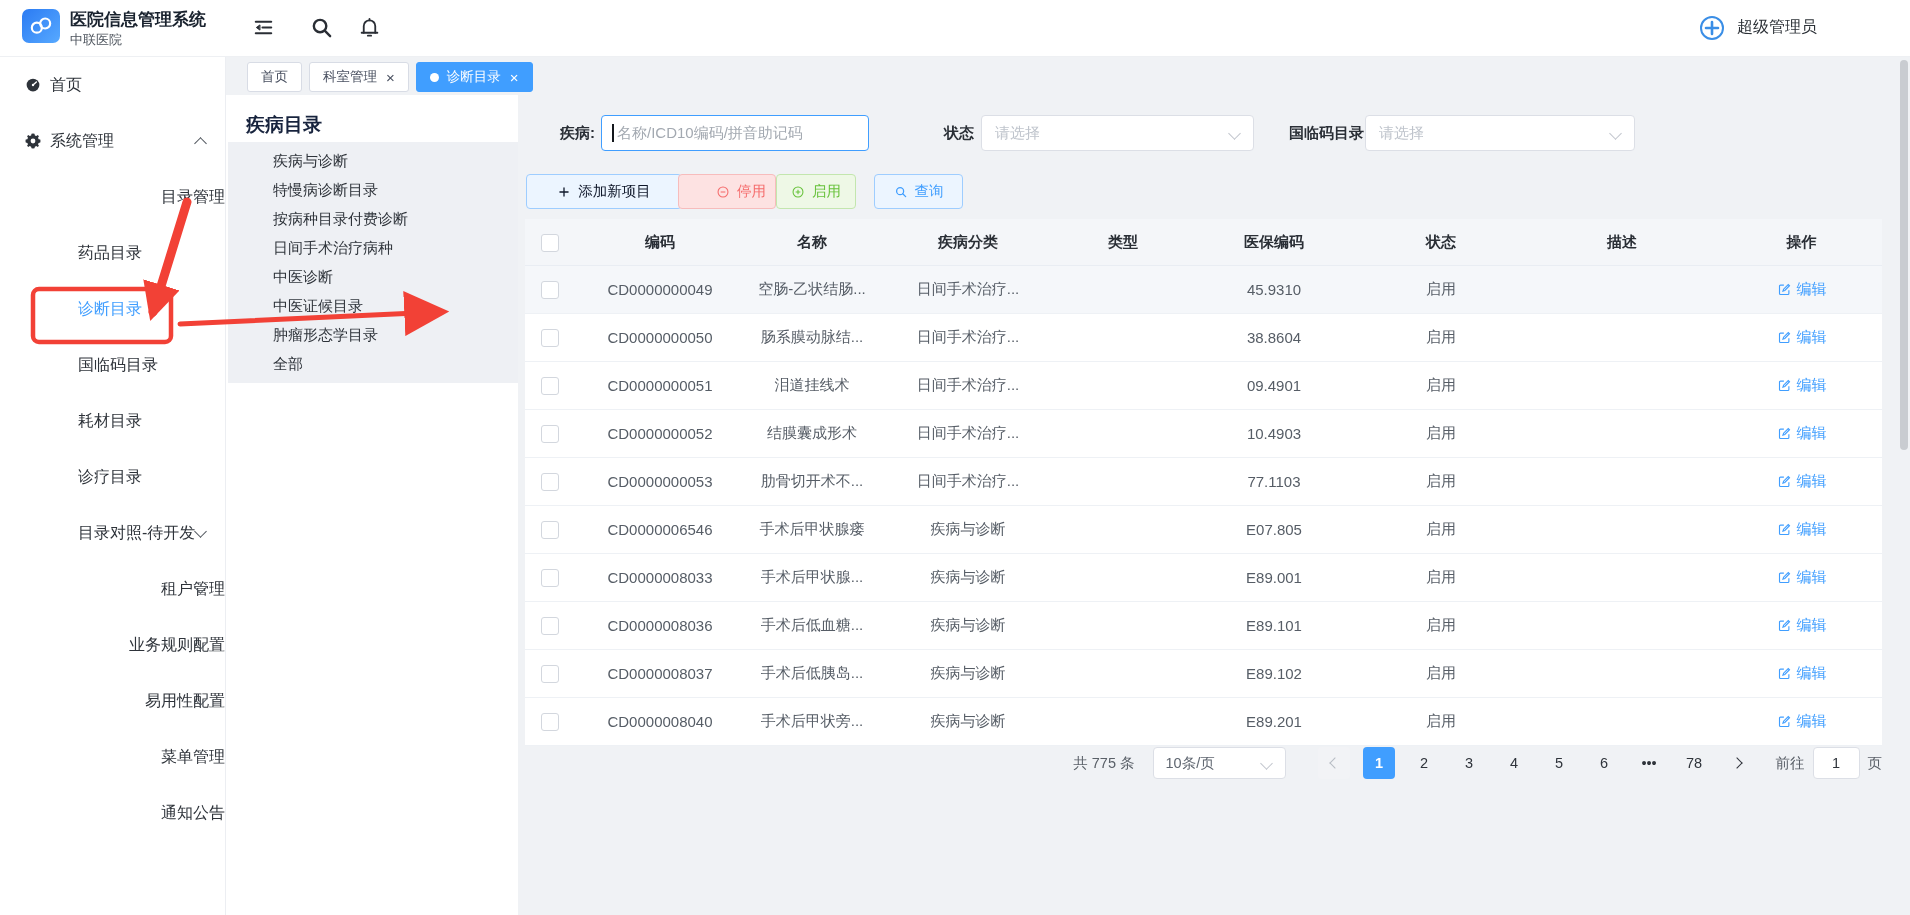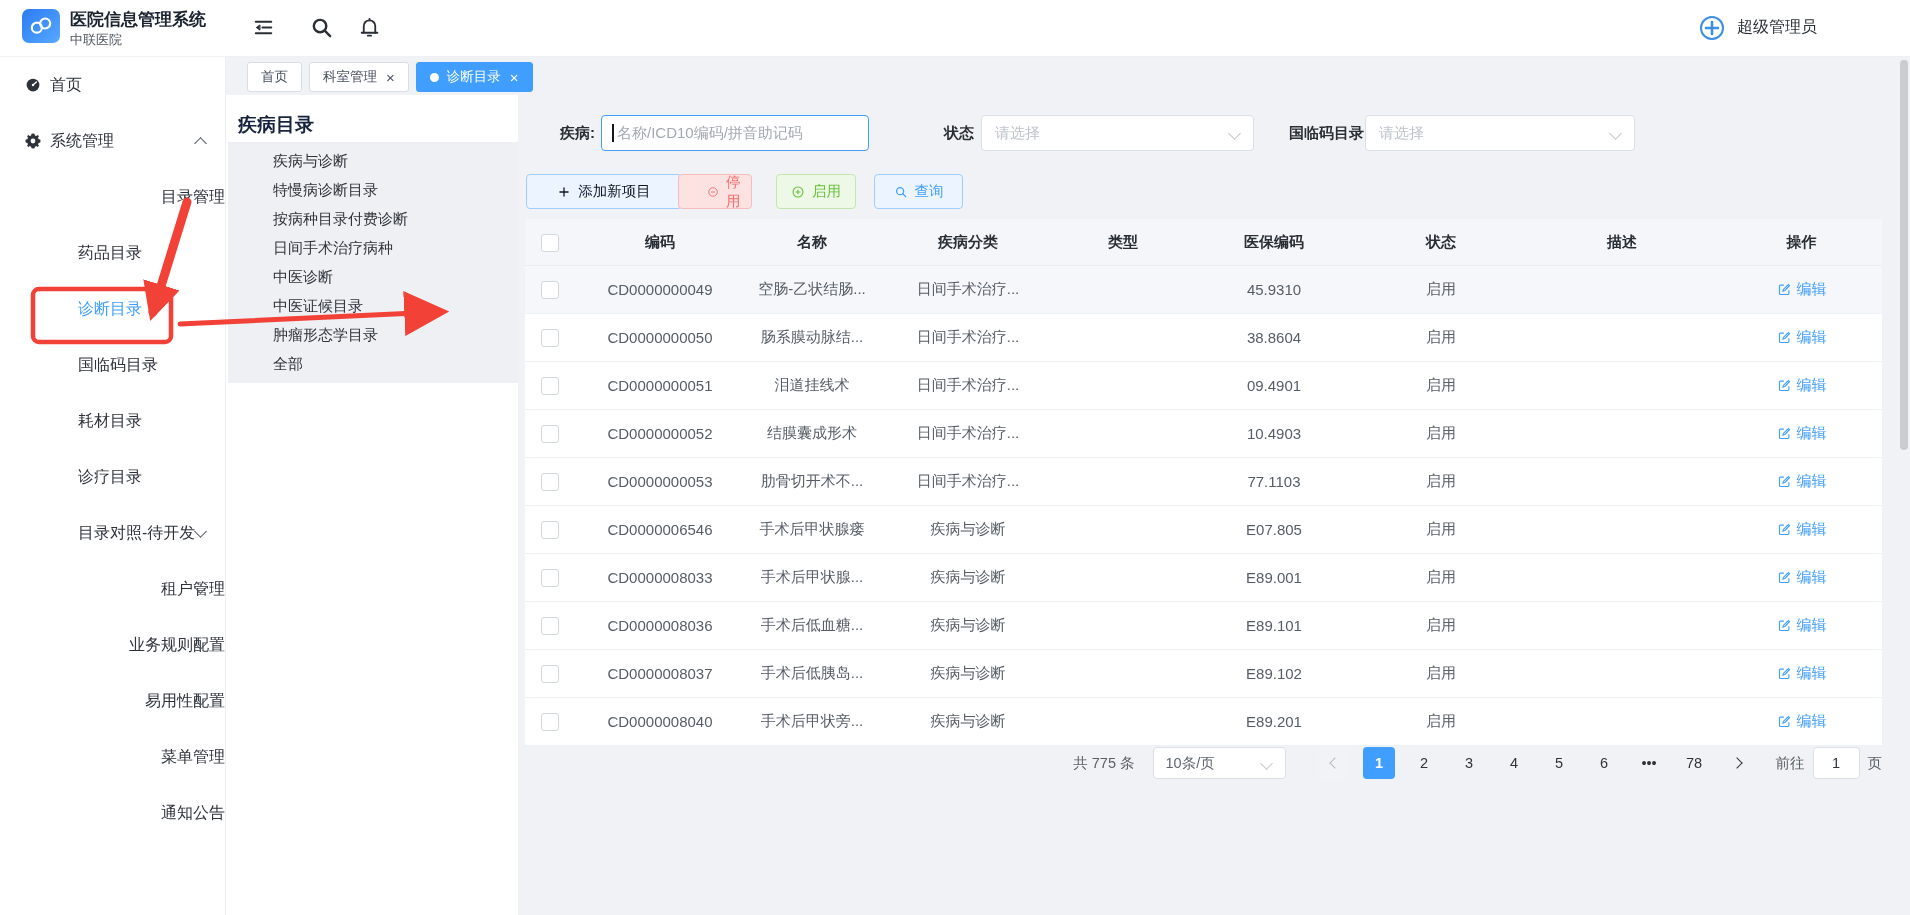--- a/index.html
+++ b/index.html
@@ -36,21 +36,21 @@
   .content-bg{position:absolute;left:226px;top:57px;right:0;bottom:0;background:#f0f2f5;z-index:1;}
   
   .tabs{position:absolute;left:247px;top:62px;height:32px;display:flex;gap:7px;z-index:3;}
   .tab{display:inline-flex;align-items:center;height:30px;padding:0 13px;background:#fff;
        border:1px solid #d8dce5;border-radius:3px;font-size:13.5px;color:#495060;cursor:pointer;box-sizing:border-box;}
   .tab.active{background:#409eff;border-color:#409eff;color:#fff;}
   .tab .dot{width:9px;height:9px;border-radius:50%;background:#fff;margin-right:8px;}
   .tab .close{margin-left:9px;font-size:15px;line-height:1;cursor:pointer;}
   
   .subpanel{position:absolute;left:226px;top:95px;width:292px;bottom:0;background:#fff;z-index:2;}
-  .subpanel-title{position:absolute;left:12px;top:17px;font-size:19px;font-weight:bold;color:#17233d;}
+  .subpanel-title{position:absolute;left:20px;top:17px;font-size:19px;font-weight:bold;color:#17233d;}
   .submenu{position:absolute;left:2px;right:0;top:47px;height:237px;background:#eef0f4;
            margin:0;padding:4px 0 0 0;list-style:none;}
   .submenu li{height:29px;line-height:29px;padding-left:45px;font-size:15px;color:#2e333a;cursor:pointer;
               white-space:nowrap;}
   
   .filter-label{position:absolute;top:115px;height:36px;line-height:36px;font-size:15px;
                 font-weight:bold;color:#2a2f36;z-index:3;}
   #disease-label{left:560px;}#status-label{left:944px;}#type-label{left:1289px;}
   .search-input{position:absolute;left:601px;top:115px;width:268px;height:36px;background:#fff;
                 border:1px solid #409eff;border-radius:4px;box-sizing:border-box;z-index:3;cursor:text;}
@@ -62,21 +62,21 @@
   #type-select{left:1365px;width:270px;}
   .select .ph{margin-left:13px;line-height:34px;font-size:15px;color:#bfc4cc;display:inline-block;}
   .sel-chev{position:absolute;right:14px;top:13px;width:8px;height:8px;
             border-right:1.6px solid #c0c4cc;border-bottom:1.6px solid #c0c4cc;transform:rotate(45deg);}
   
   .btn{position:absolute;top:174px;height:35px;border-radius:4px;box-sizing:border-box;
        display:inline-flex;align-items:center;justify-content:center;font-size:14.5px;gap:7px;
        border:1px solid;cursor:pointer;z-index:3;}
   .btn svg{width:14px;height:14px;}
   #btn-add{left:526px;width:156px;background:#ecf5ff;border-color:#9ecdff;color:#0f172a;}
-  #btn-disable{left:678px;width:74px;background:#fde2e2;border-color:#f7bcbc;color:#f56c6c;padding-left:28px;}
+  #btn-disable{left:678px;width:98px;background:#fde2e2;border-color:#f7bcbc;color:#f56c6c;padding-left:28px;}
   #btn-enable{left:776px;width:80px;background:#eef8e6;border-color:#c3e6ae;color:#67c23a;}
   #btn-query{left:874px;width:89px;background:#ecf5ff;border-color:#9ecdff;color:#409eff;}
   
   .table-wrap{position:absolute;left:525px;top:219px;width:1357px;background:#fff;z-index:3;}
   table{border-collapse:collapse;table-layout:fixed;width:1357px;}
   thead th{background:#f4f6f9;height:44px;font-size:15px;color:#2a2f36;font-weight:bold;
            border-bottom:1px solid #e9edf3;text-align:center;}
   tbody td{height:45px;font-size:15px;color:#565d66;border-bottom:1px solid #eef1f5;
            text-align:center;overflow:hidden;white-space:nowrap;background:transparent;}
   tbody tr{background:#fff;}

